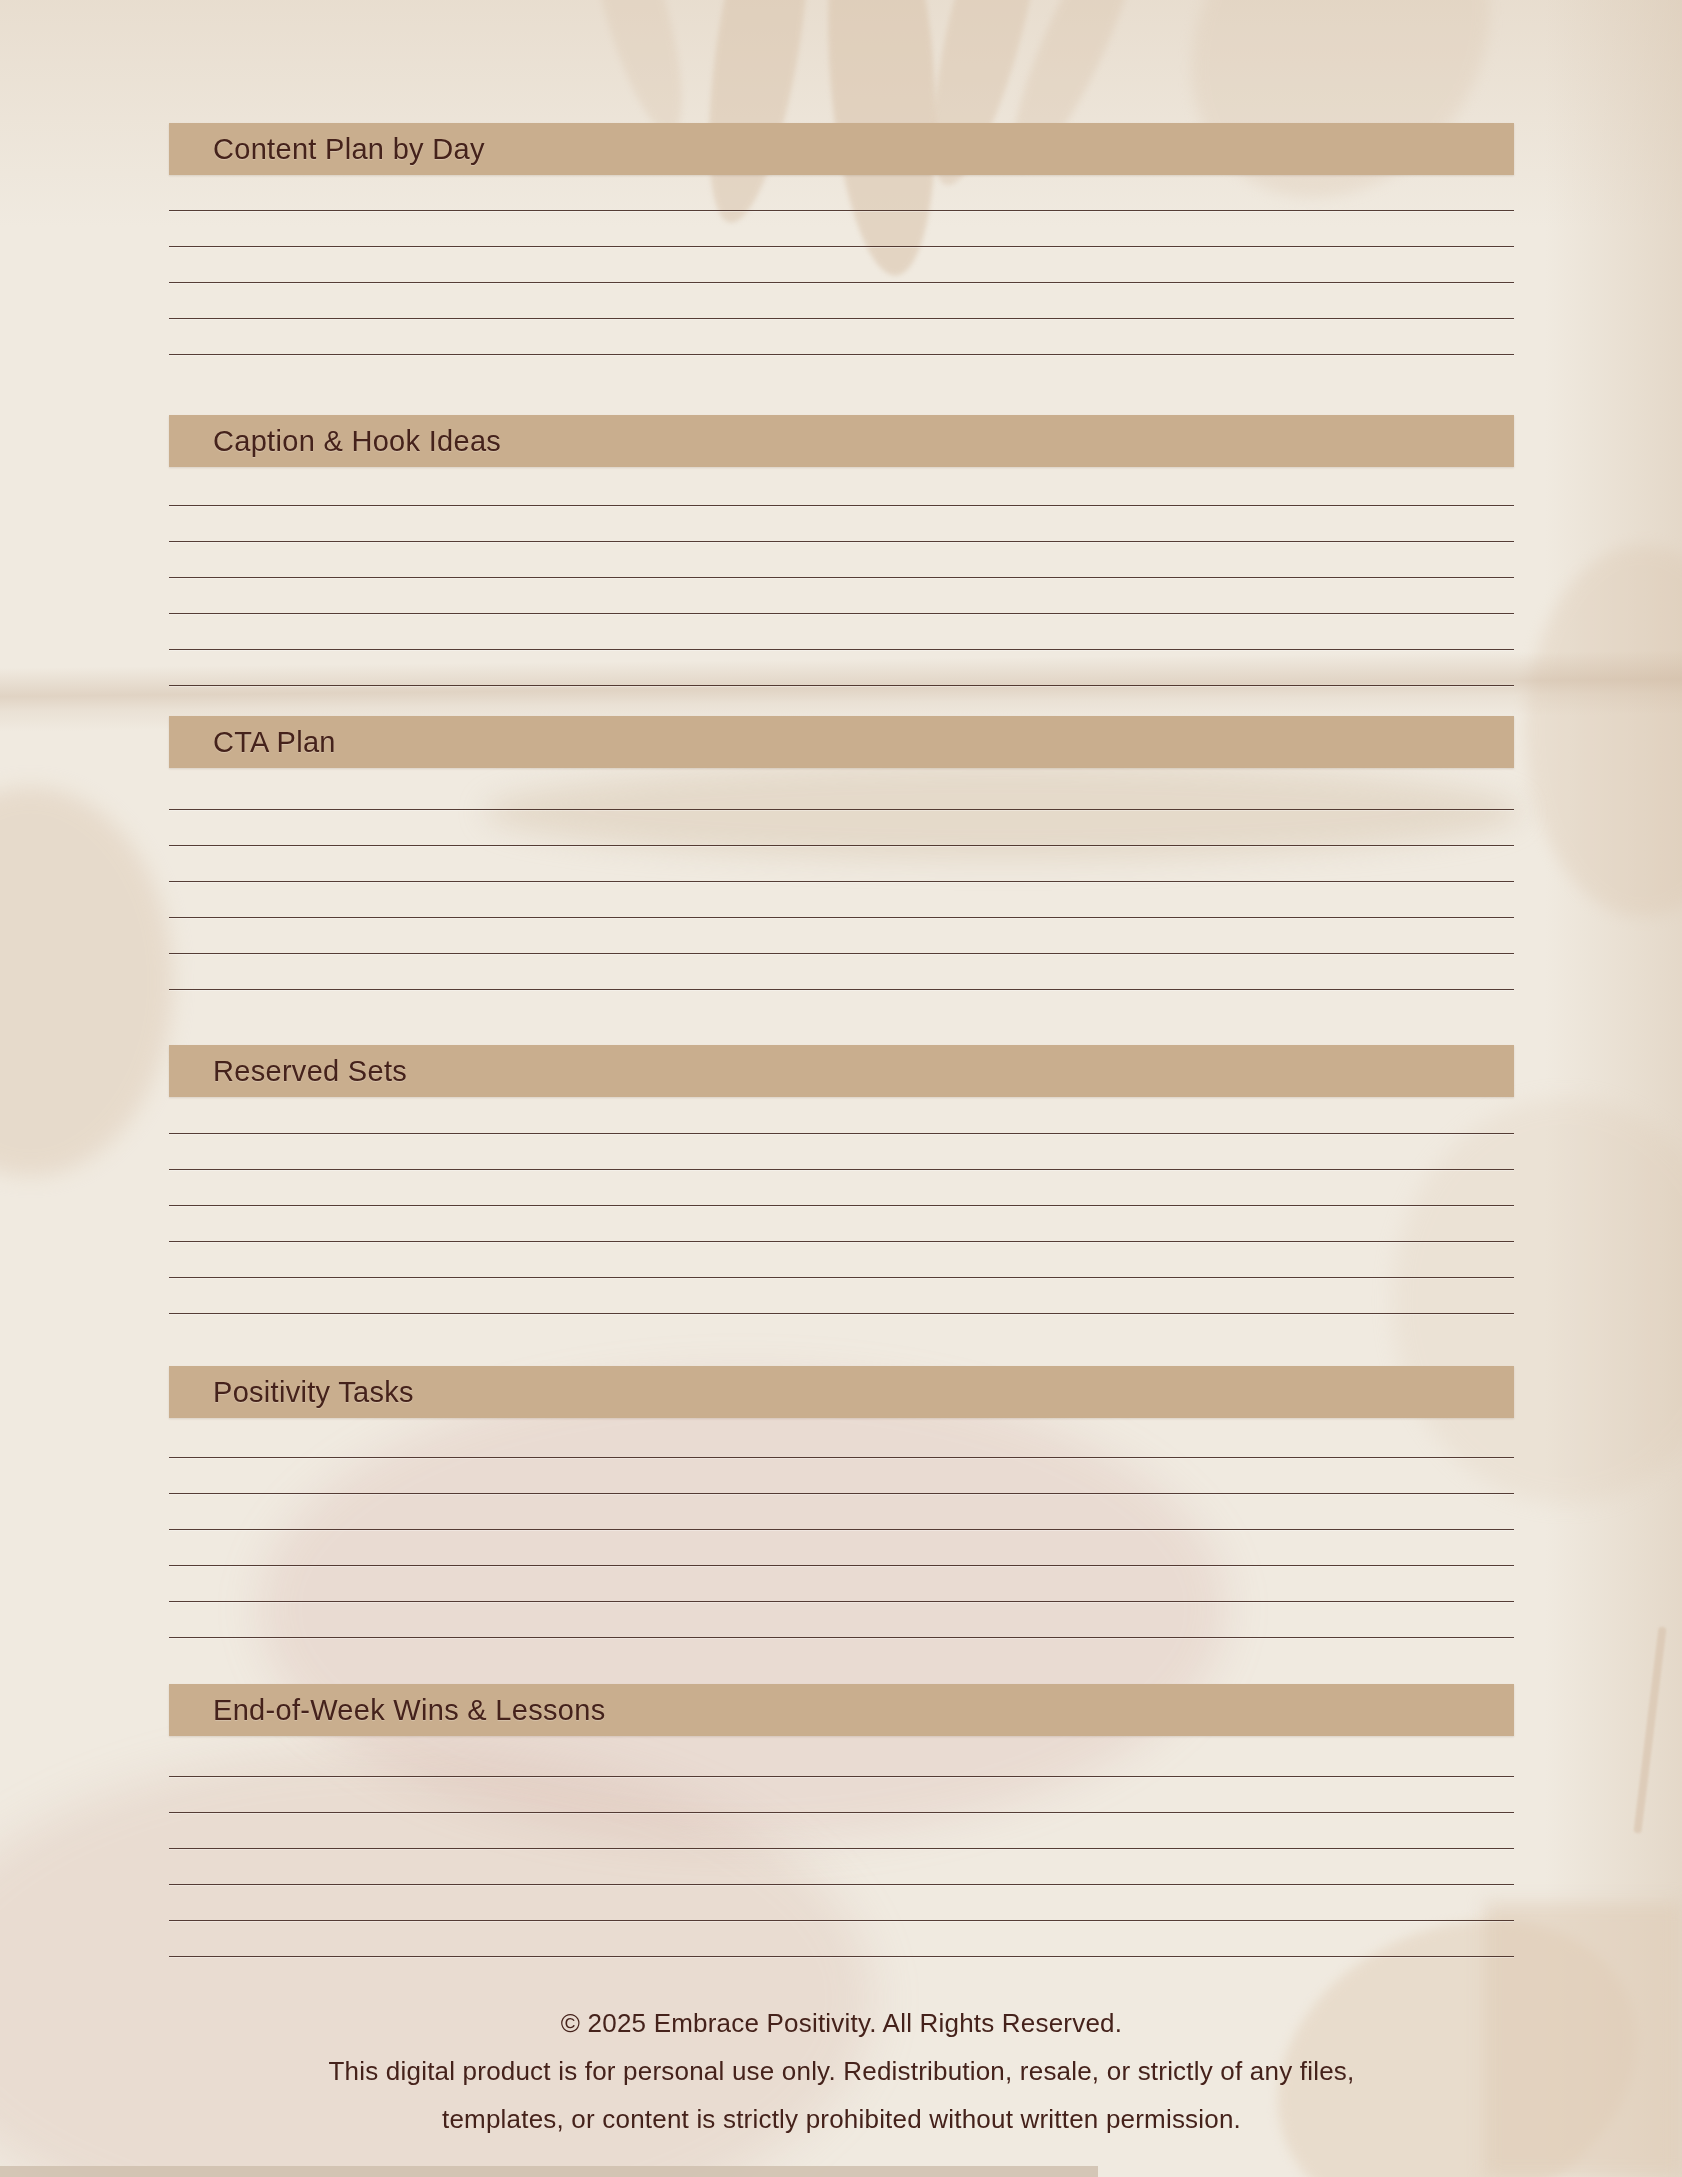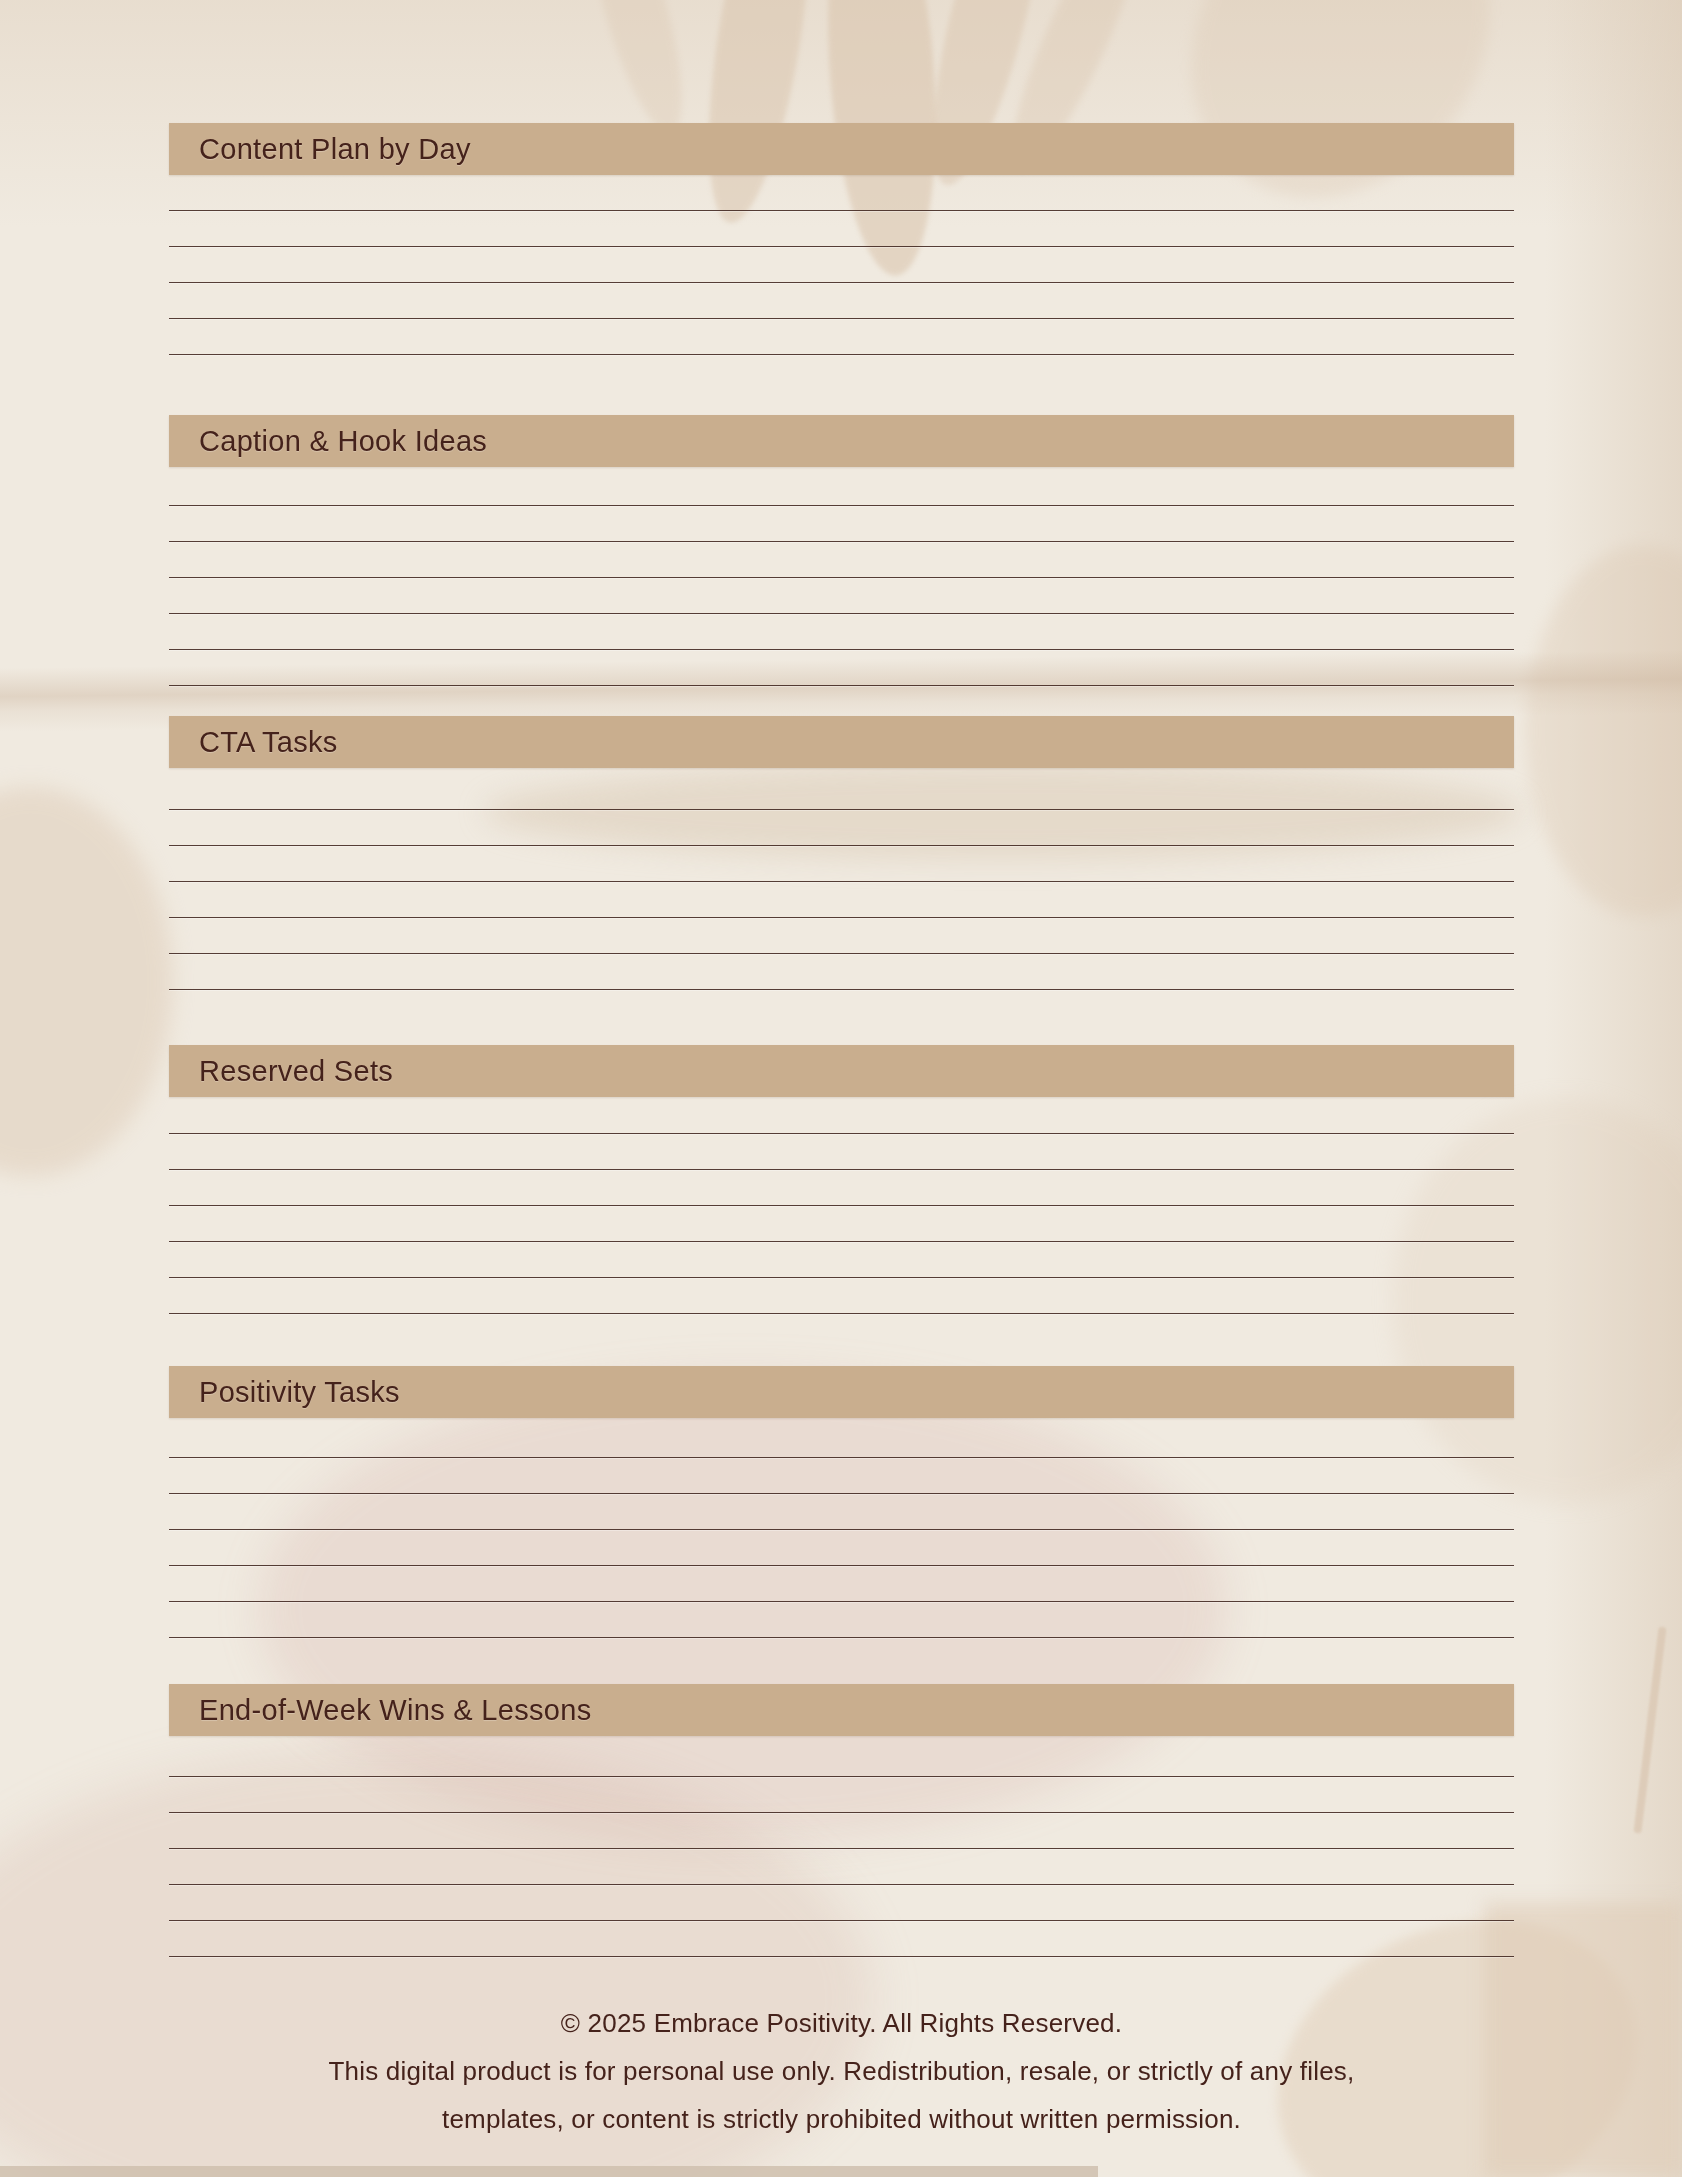--- a/index.html
+++ b/index.html
@@ -47,21 +47,21 @@
   .branch-stem{right:29px;top:1626px;width:7.8px;height:208px;background:#d6bfa8;border-radius:4.3px;transform:rotate(7deg);opacity:.55;filter:blur(0.9px);}
   .bottom-strip{left:0;bottom:0;width:1098px;height:11.2px;background:#cfc0ae;opacity:.85;}
   .section{position:absolute;left:169px;width:1345px;}
   .s1{top:123px;}  .s2{top:415px;}  .s3{top:716px;}
   .s4{top:1045px;} .s5{top:1366px;} .s6{top:1684px;}
 
   .bar{
     height:52px;
     background:var(--header-bar-color);
     display:flex;align-items:center;
-    padding-left:30px;box-sizing:border-box;
+    padding-left:44px;box-sizing:border-box;
     box-shadow:0 0.9px 1.7px rgba(120,95,70,.18);
   }
   .bar .title{
     color:var(--heading-text-color);
     font-size:29px;font-weight:400;letter-spacing:0.3px;
     text-shadow:0 0.9px 0.9px rgba(255,255,255,.25);
   }
   .rules{width:100%;}
   .s2 .rules{margin-top:2.6px;} .s3 .rules{margin-top:6px;}
   .s4 .rules{margin-top:0.9px;} .s5 .rules{margin-top:4.3px;} .s6 .rules{margin-top:5.2px;}
@@ -127,21 +127,21 @@
         <div class="rule"></div>
         <div class="rule"></div>
         <div class="rule"></div>
         <div class="rule"></div>
         <div class="rule"></div>
       </div>
   </div>
 
   <div class="section s3">
     <div class="bar">
-      <span class="title">CTA Tasks</span>
+      <span class="title">CTA Plan</span>
     </div>
     <div class="rules">
         <div class="rule"></div>
         <div class="rule"></div>
         <div class="rule"></div>
         <div class="rule"></div>
         <div class="rule"></div>
         <div class="rule"></div>
       </div>
   </div>

